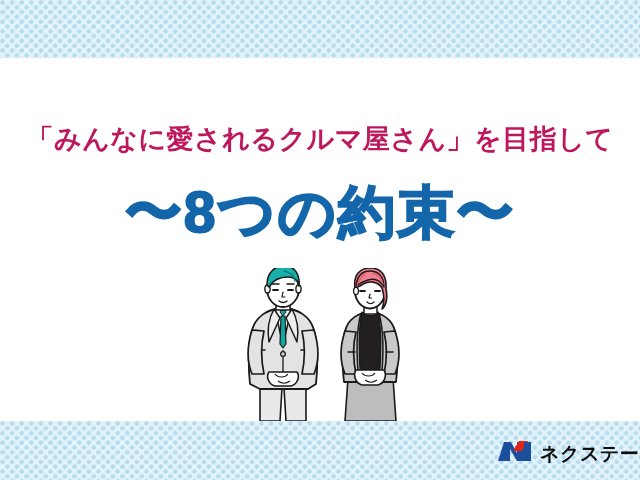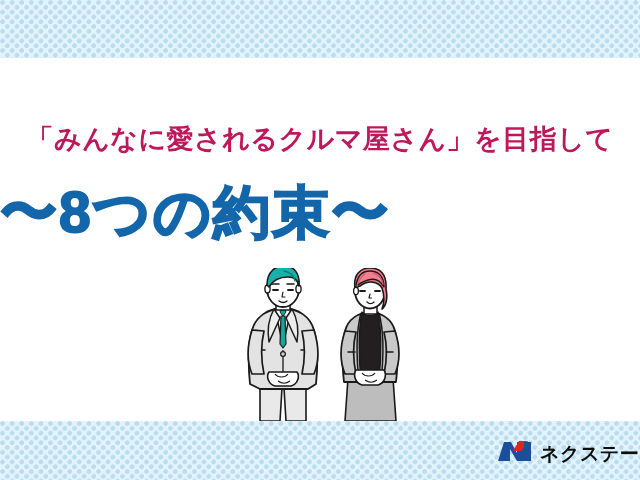--- a/index.html
+++ b/index.html
@@ -55,20 +55,21 @@
     font-weight: 700;
     letter-spacing: 0.5px;
     line-height: 1;
     white-space: nowrap;
   }
   #headline-secondary {
     position: absolute;
     left: 0;
     top: 183px;
     width: 640px;
+    text-align: center;
     color: #1466ab;
     font-size: 57px;
     font-weight: 700;
     letter-spacing: 2px;
     line-height: 1.05;
     white-space: nowrap;
     -webkit-text-stroke: 2px #1466ab;
   }
 
   

